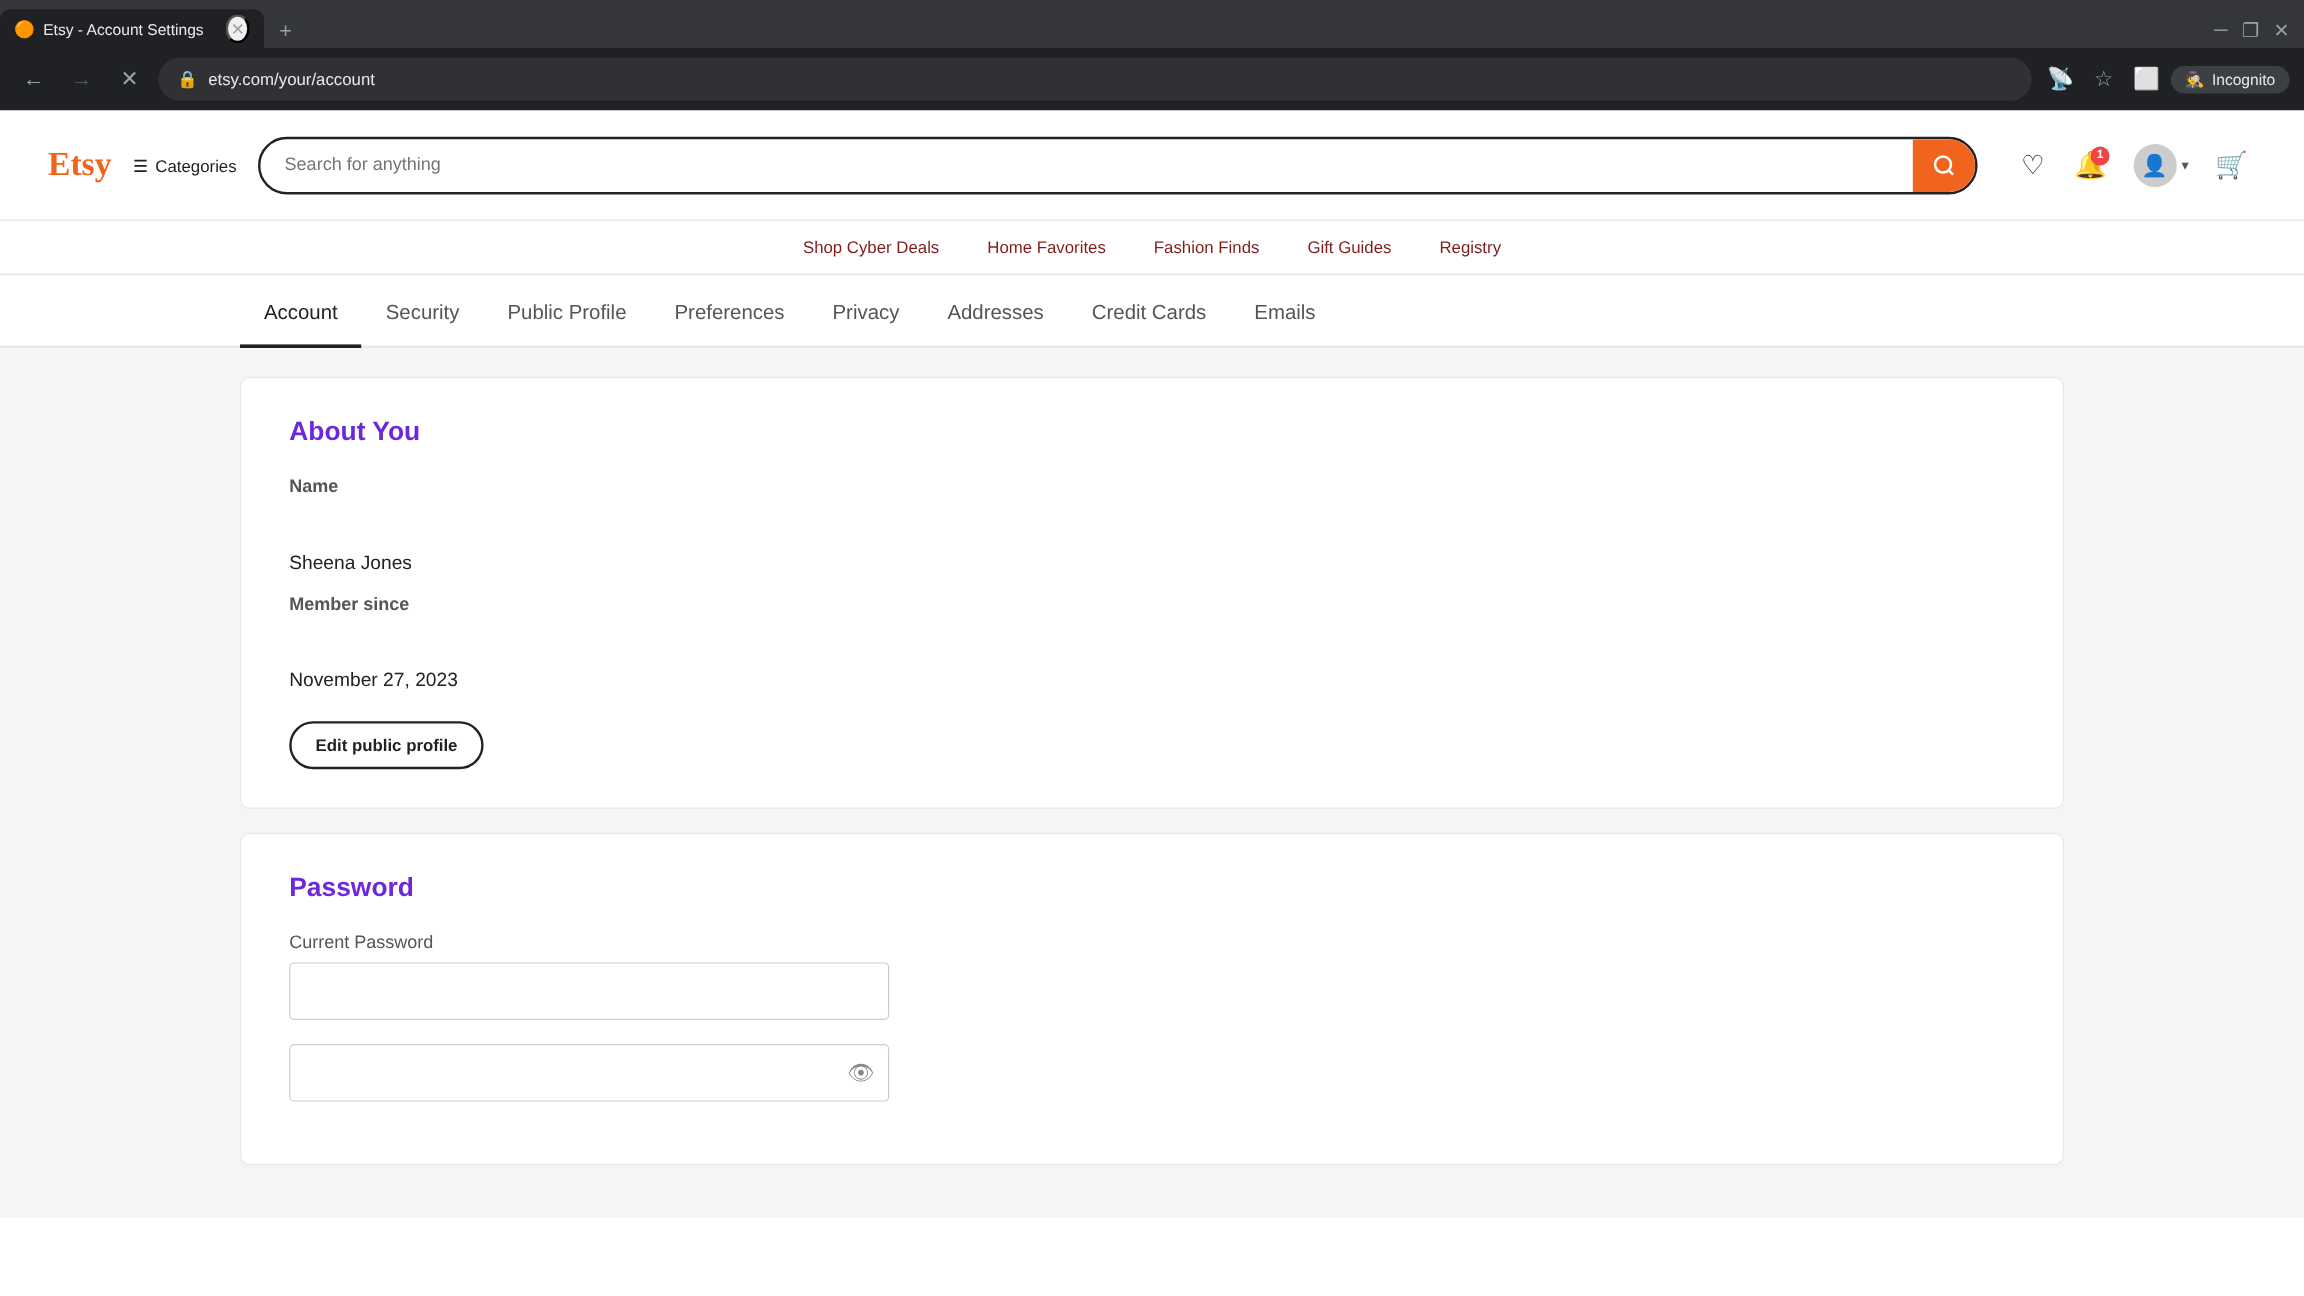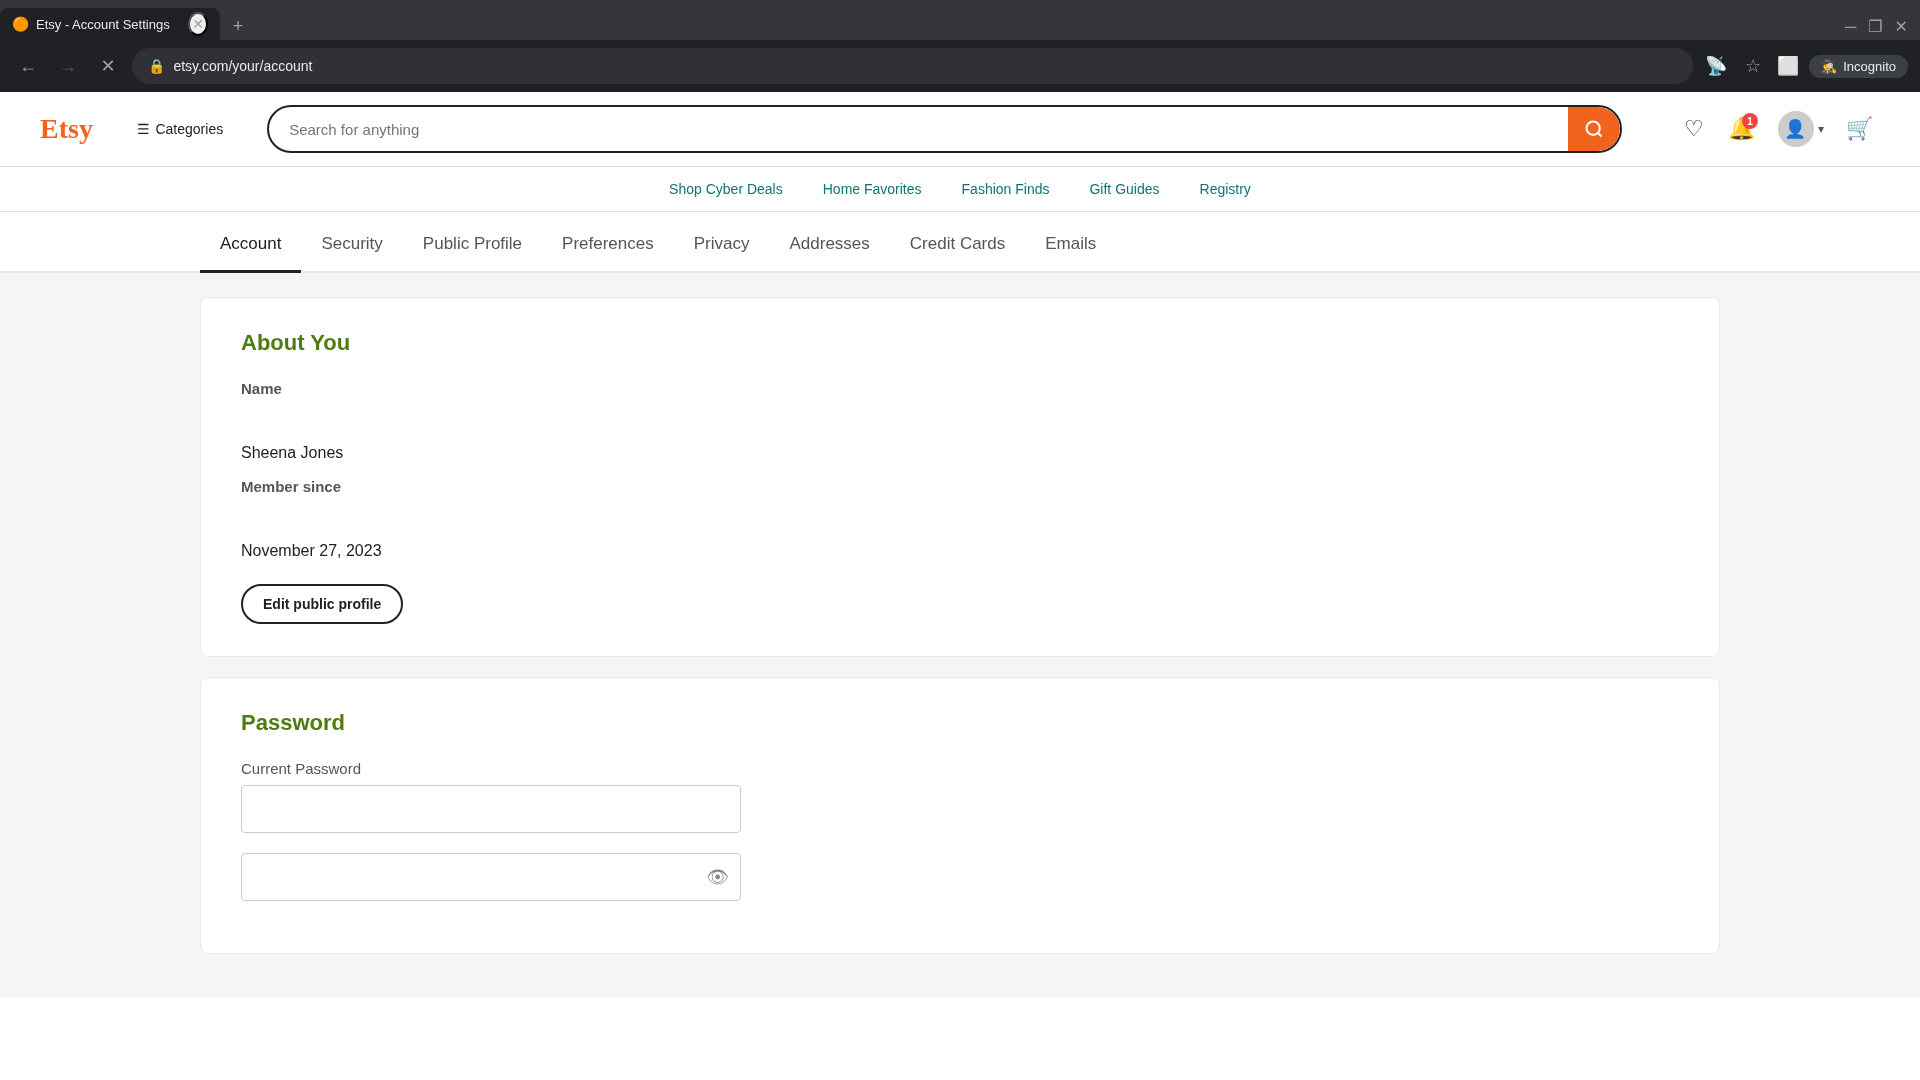--- a/index.html
+++ b/index.html
@@ -24,49 +24,49 @@
     .address-bar-lock { color: #9aa0a6; font-size: 14px; }
     .address-bar-url { flex: 1; color: #e8eaed; font-size: 14px; }
     .toolbar-icons { display: flex; align-items: center; gap: 4px; }
     .toolbar-icon-btn { background: none; border: none; color: #9aa0a6; font-size: 18px; cursor: pointer; width: 32px; height: 32px; border-radius: 50%; display: flex; align-items: center; justify-content: center; }
     .incognito-badge { background: #3c4043; border-radius: 16px; padding: 4px 12px; color: #e8eaed; font-size: 13px; display: flex; align-items: center; gap: 6px; cursor: pointer; }
 
     
     .page { background: #fff; min-height: 988px; }
 
     
-    .site-header { border-bottom: 1px solid #ddd; padding: 0 40px; display: flex; align-items: center; height: 75px; gap: 36px; }
+    .site-header { border-bottom: 1px solid #ddd; padding: 0 40px; display: flex; align-items: center; height: 92px; gap: 10px; }
     .etsy-logo { font-size: 28px; font-weight: 700; color: #f1641e; font-family: Georgia, serif; cursor: pointer; flex-shrink: 0; }
     .categories-btn { display: flex; align-items: center; gap: 6px; background: none; border: none; font-size: 14px; color: #222; cursor: pointer; font-weight: 500; padding: 6px 8px; border-radius: 4px; }
     .search-bar { flex: 1; display: flex; align-items: center; background: #fff; border: 2px solid #222; border-radius: 24px; height: 48px; overflow: hidden; }
     .search-input { flex: 1; border: none; outline: none; font-size: 15px; padding: 0 20px; height: 100%; background: transparent; color: #888; }
     .search-btn { background: #f1641e; border: none; width: 52px; height: 100%; cursor: pointer; display: flex; align-items: center; justify-content: center; border-radius: 0 22px 22px 0; flex-shrink: 0; }
     .search-btn svg { color: #fff; }
     .header-icons { display: flex; align-items: center; gap: 8px; margin-left: 16px; }
     .header-icon-btn { background: none; border: none; cursor: pointer; width: 40px; height: 40px; border-radius: 50%; display: flex; align-items: center; justify-content: center; color: #222; font-size: 22px; position: relative; }
     .notif-badge { position: absolute; top: 4px; right: 4px; background: #e44; color: #fff; border-radius: 50%; width: 16px; height: 16px; font-size: 10px; display: flex; align-items: center; justify-content: center; font-weight: 700; }
     .profile-btn { display: flex; align-items: center; gap: 4px; background: none; border: none; cursor: pointer; padding: 4px 8px; border-radius: 20px; }
     .profile-icon { width: 36px; height: 36px; border-radius: 50%; background: #ccc; display: flex; align-items: center; justify-content: center; font-size: 18px; color: #666; }
     .profile-chevron { font-size: 12px; color: #555; }
     .cart-btn { background: none; border: none; cursor: pointer; font-size: 22px; color: #222; width: 40px; height: 40px; display: flex; align-items: center; justify-content: center; border-radius: 50%; }
 
     
     .nav-bar { border-bottom: 1px solid #ddd; display: flex; align-items: center; justify-content: center; gap: 40px; padding: 14px 40px; background: #fff; }
-    .nav-link { font-size: 14px; color: #0f766e; text-decoration: none; cursor: pointer; white-space: nowrap; }
+    .nav-link { font-size: 14px; color: #7f1d1d; text-decoration: none; cursor: pointer; white-space: nowrap; }
 
     
     .account-tabs { display: flex; align-items: center; gap: 0; padding: 0 200px; border-bottom: 2px solid #e8e8e8; background: #fff; margin-top: 4px; }
     .account-tab { font-size: 17px; color: #555; padding: 18px 20px 16px; cursor: pointer; border-bottom: 3px solid transparent; margin-bottom: -2px; text-decoration: none; white-space: nowrap; text-align: right; }
     .account-tab.active { color: #222; border-bottom-color: #222; font-weight: 500; }
 
     
     .main-content { padding: 24px 200px; background: #f5f5f5; min-height: 700px; }
 
     .content-card { background: #fff; border-radius: 8px; padding: 32px 40px; margin-bottom: 20px; border: 1px solid #e8e8e8; }
-    .card-title { font-size: 22px; font-weight: 600; color: #4d7c0f; margin-bottom: 24px; }
+    .card-title { font-size: 22px; font-weight: 600; color: #6d28d9; margin-bottom: 24px; }
     .field-label { font-size: 15px; color: #555; margin-bottom: 4px; font-weight: 700; }
     .field-value { font-size: 16px; color: #222; margin-bottom: 16px; margin-top: 47px; }
     .edit-btn { border: 2px solid #222; background: #fff; border-radius: 24px; padding: 10px 20px; font-size: 14px; font-weight: 600; color: #222; cursor: pointer; margin-top: 8px; }
 
     .form-group { margin-bottom: 20px; }
     .form-label { font-size: 15px; color: #555; margin-bottom: 8px; display: block; }
     .form-input { width: 500px; height: 48px; border: 1px solid #ccc; border-radius: 4px; padding: 0 16px; font-size: 15px; color: #222; outline: none; }
     .input-wrapper { position: relative; display: inline-block; }
     .input-eye { position: absolute; right: 12px; top: 50%; transform: translateY(-50%); color: #888; cursor: pointer; font-size: 18px; }
     @keyframes spin { to { transform: rotate(360deg); } }

